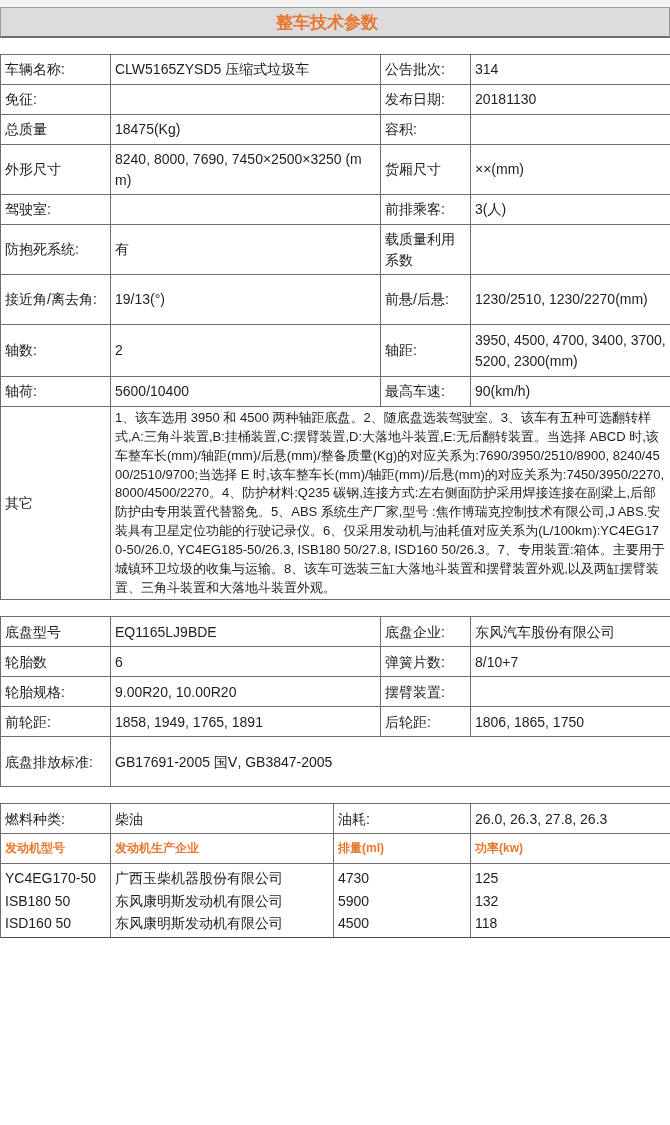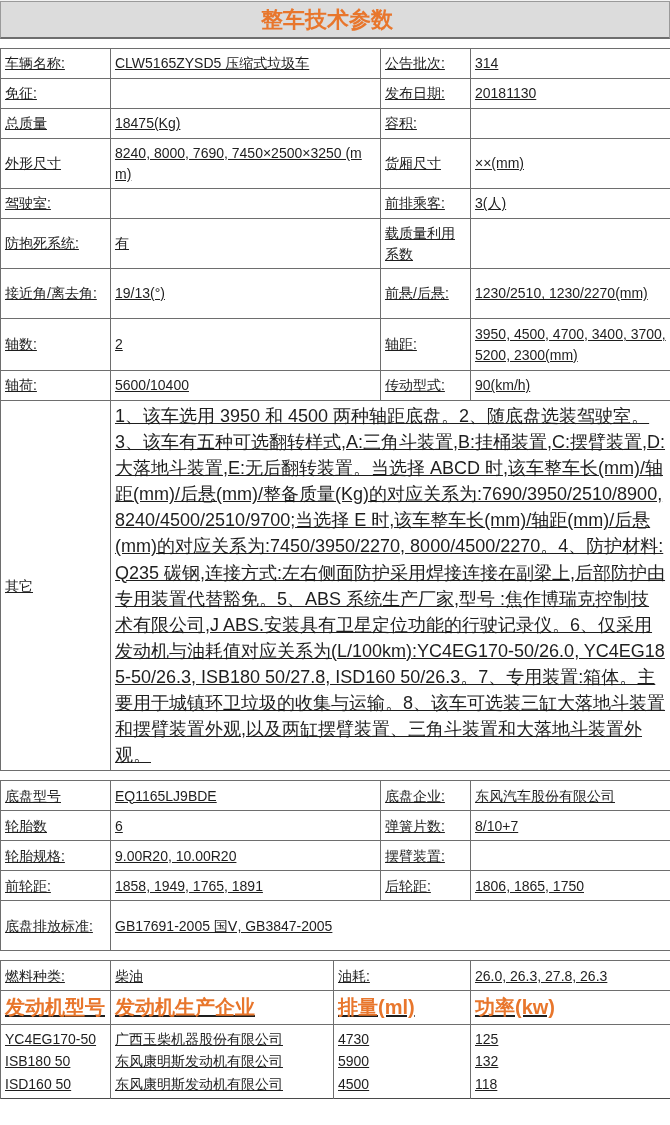--- a/index.html
+++ b/index.html
@@ -12,57 +12,56 @@
     font-family: "Liberation Sans", "DejaVu Sans", sans-serif;
     color: #1e1e1e;
     font-size: 14px;
   }
   .section-header {
     background: #dcdcdc;
     border: 1px solid #9a9a9a;
     border-bottom: 2px solid #6e6e6e;
     text-align: center;
     font-weight: bold;
-    font-size: 22px;
+    font-size: 17px;
     color: #e8762c;
     padding: 3px 16px 2px 0;
-    margin-top: 1px;
+    margin-top: 7px;
   }
   table.spec {
     width: 670px;
     border-collapse: collapse;
     table-layout: fixed;
-    margin-top: 9px;
-    text-decoration: underline;
+    margin-top: 16px;
   }
   table.spec td {
     border: 1px solid #6e6e6e;
     vertical-align: middle;
     padding: 2px 4px;
     overflow: hidden;
     word-break: break-all;
     line-height: 1.45;
   }
   table.spec { border: 1px solid #4a4a4a; }
   td.lbl { padding-left: 8px; }
   td.val { padding-left: 12px; }
   tr.h30 td { height: 30px; }
   tr.h50 td { height: 50px; }
   tr.h52 td { height: 52px; }
   td.other {
     line-height: 30px;
-    font-size: 18px;
+    font-size: 13px;
     padding: 2px 6px 4px 10px;
     vertical-align: top;
   }
   
   tr.engine-head td {
     font-weight: bold;
     color: #e8762c;
-    font-size: 20px;
+    font-size: 12px;
     height: 30px;
   }
   tr.engine-row td {
     border-top: 0;
     border-bottom: 0;
     height: 24px;
     padding-top: 0;
     padding-bottom: 0;
   }
   tr.engine-row.first td { padding-top: 4px; }
@@ -127,21 +126,21 @@
       </tr>
       <tr class="h52">
         <td class="lbl">轴数:</td>
         <td class="val">2</td>
         <td class="lbl">轴距:</td>
         <td class="val">3950, 4500, 4700, 3400, 3700, 5200, 2300(mm)</td>
       </tr>
       <tr class="h30">
         <td class="lbl">轴荷:</td>
         <td class="val">5600/10400</td>
-        <td class="lbl">传动型式:</td>
+        <td class="lbl">最高车速:</td>
         <td class="val">90(km/h)</td>
       </tr>
       <tr>
         <td class="lbl">其它</td>
         <td class="val other" colspan="3">1、该车选用 3950 和 4500 两种轴距底盘。2、随底盘选装驾驶室。3、该车有五种可选翻转样式,A:三角斗装置,B:挂桶装置,C:摆臂装置,D:大落地斗装置,E:无后翻转装置。当选择 ABCD 时,该车整车长(mm)/轴距(mm)/后悬(mm)/整备质量(Kg)的对应关系为:7690/3950/2510/8900, 8240/4500/2510/9700;当选择 E 时,该车整车长(mm)/轴距(mm)/后悬(mm)的对应关系为:7450/3950/2270, 8000/4500/2270。4、防护材料:Q235 碳钢,连接方式:左右侧面防护采用焊接连接在副梁上,后部防护由专用装置代替豁免。5、ABS 系统生产厂家,型号 :焦作博瑞克控制技术有限公司,J ABS.安装具有卫星定位功能的行驶记录仪。6、仅采用发动机与油耗值对应关系为(L/100km):YC4EG170-50/26.0, YC4EG185-50/26.3, ISB180 50/27.8, ISD160 50/26.3。7、专用装置:箱体。主要用于城镇环卫垃圾的收集与运输。8、该车可选装三缸大落地斗装置和摆臂装置外观,以及两缸摆臂装置、三角斗装置和大落地斗装置外观。</td>
       </tr>
     </tbody>
   </table>
 
 

